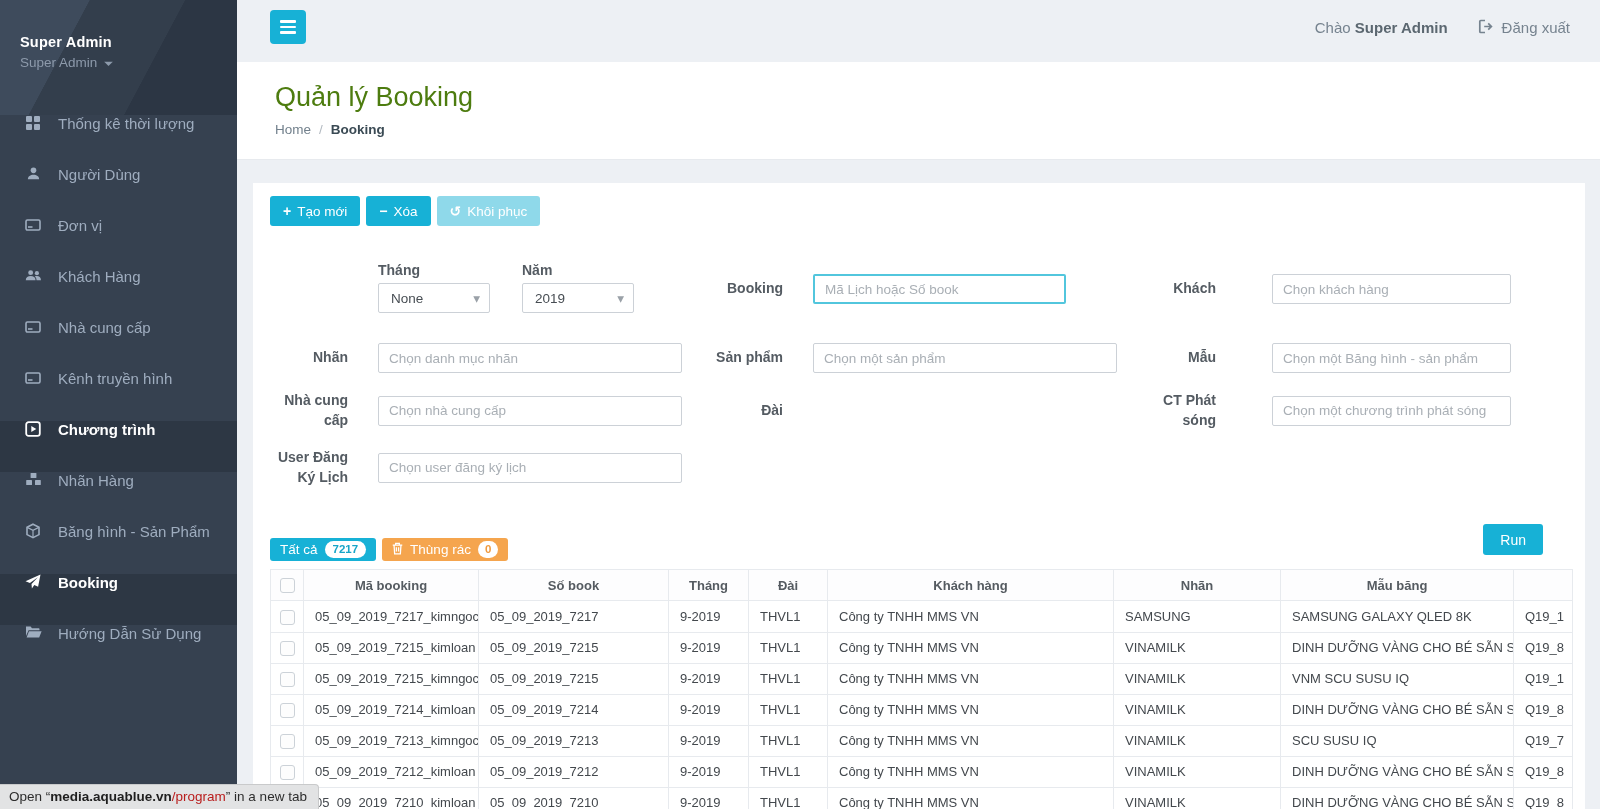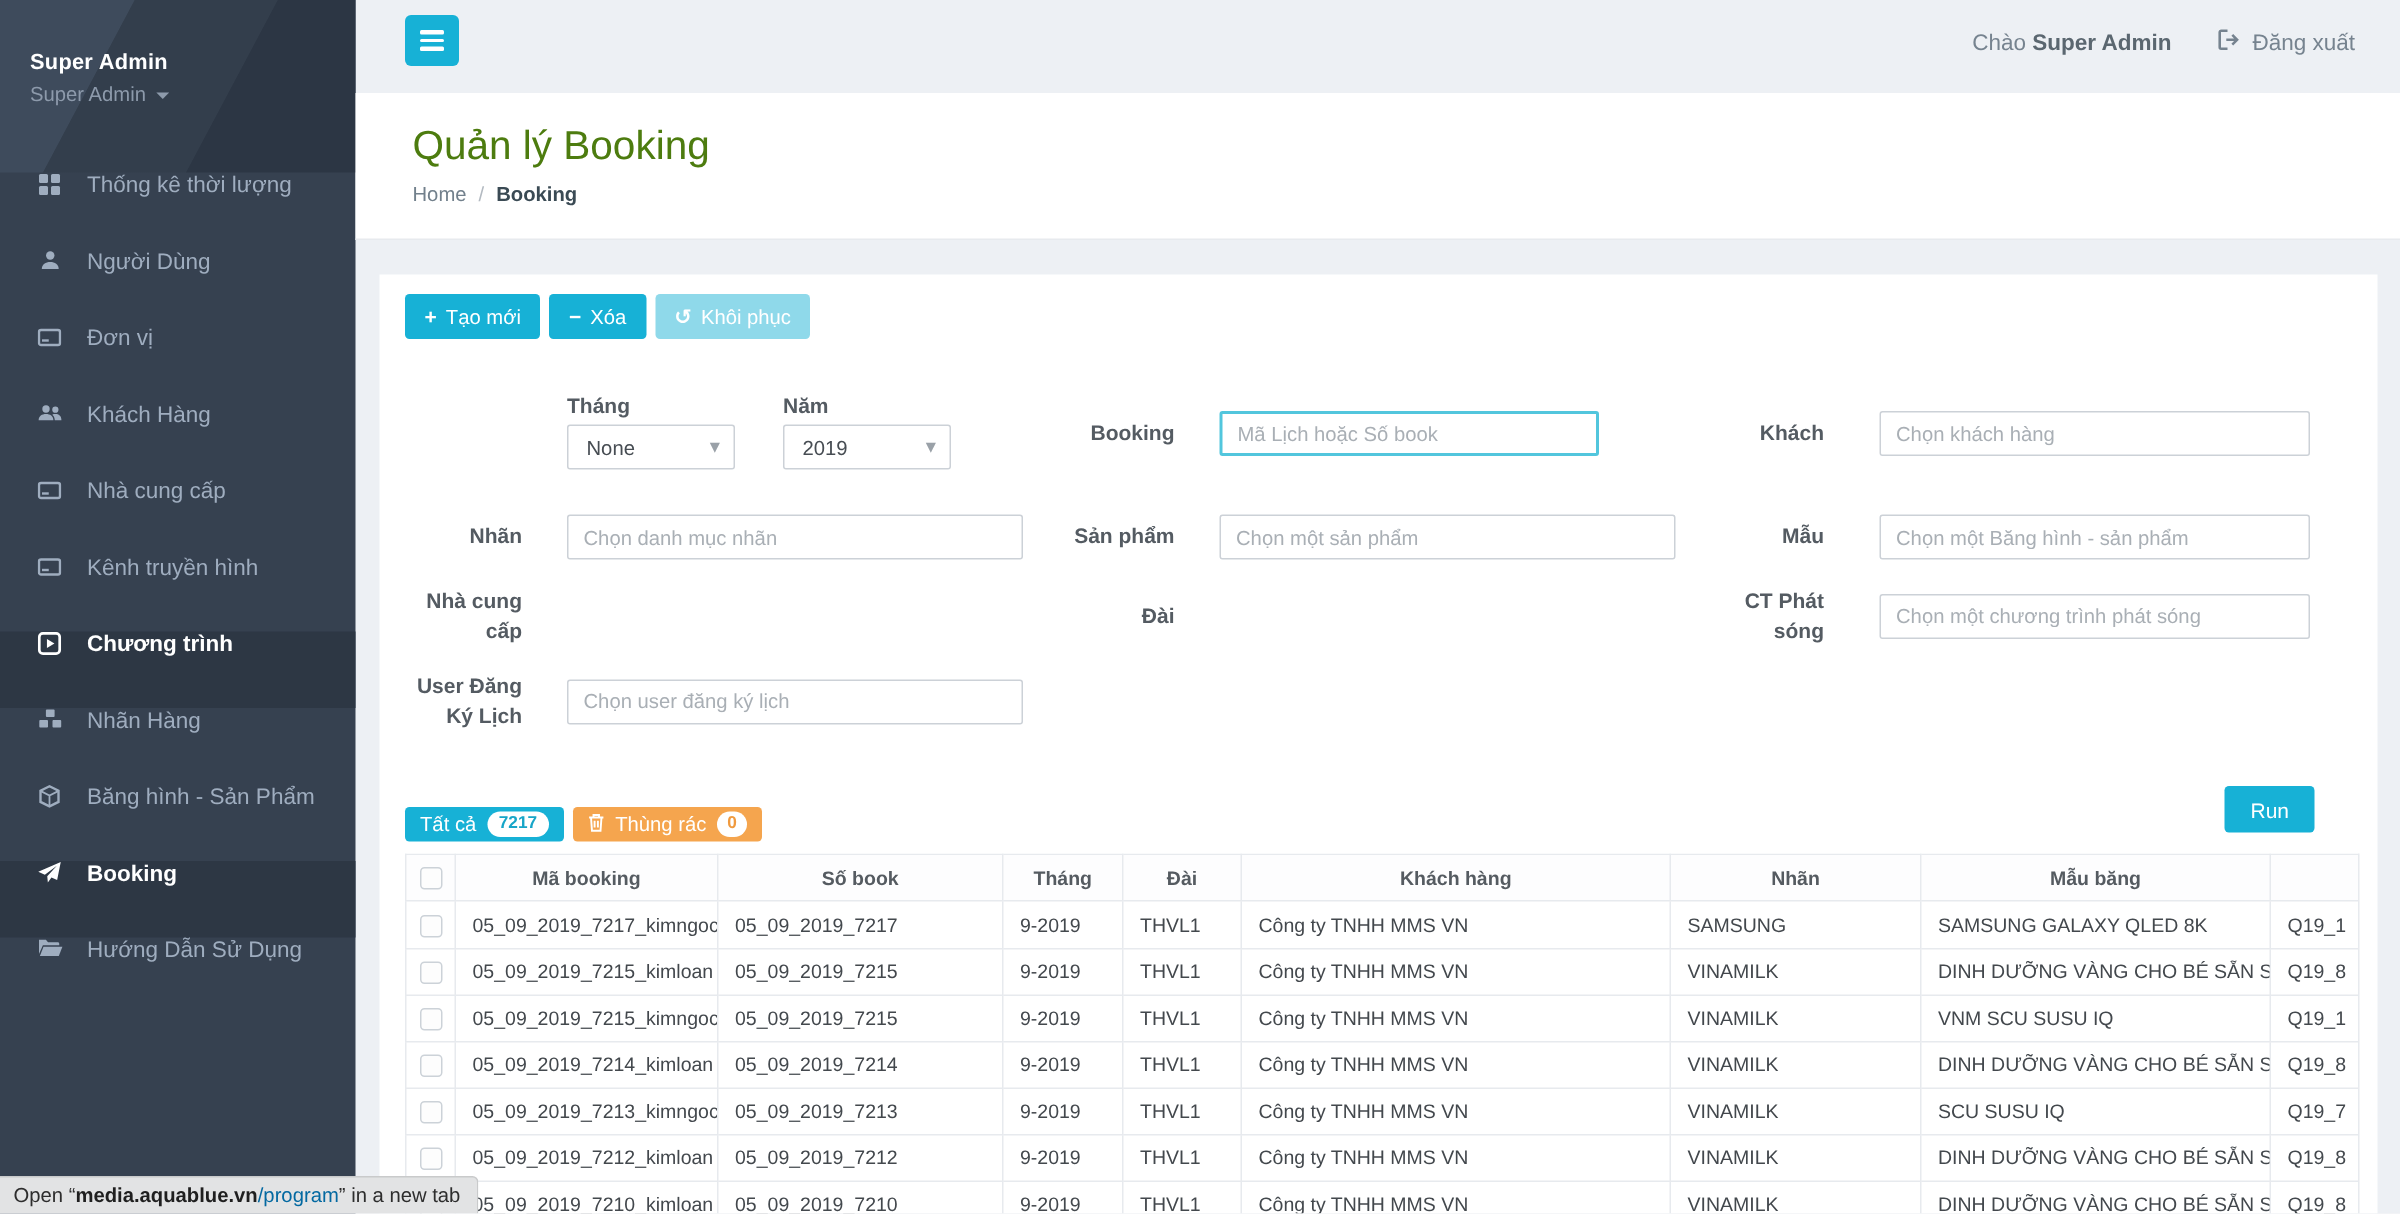--- a/index.html
+++ b/index.html
@@ -52,21 +52,21 @@
   .fcell{display:flex;align-items:center;}
   .fcell.c1{width:420px;}
   .fcell.c2{width:438px;}
   .fcell.c3{flex:1;}
   .flabel{font-weight:700;color:#545b62;font-size:14px;text-align:right;line-height:1.4;}
   .c1 .flabel{width:78px;margin-right:30px;}
   .c2 .flabel{width:93px;margin-right:30px;}
   .c3 .flabel{width:88px;margin-right:37px;}
   .finput{height:30px;border:1px solid #ccd1d7;border-radius:2px;padding:0 10px;font-size:13.5px;color:#555;
     width:304px;font-family:inherit;background:#fff;}
-  .c3 .finput{width:287px;}
+  .c3 .finput{width:239px;margin-left:19px;}
   .finput::placeholder{color:#a9afb5;opacity:1;}
   .finput.focused{border:2px solid #52c6dd;width:253px;}
   .r1{align-items:flex-end;}
   .r1 .pull-up{margin-bottom:9px;}
   .minis{display:flex;gap:32px;margin-left:108px;}
   .mini-label{font-weight:700;color:#545b62;font-size:14px;margin-bottom:5px;}
   .select{width:112px;height:30px;border:1px solid #ccd1d7;border-radius:2px;display:flex;align-items:center;
     justify-content:space-between;padding:0 9px 0 12px;font-size:13.5px;color:#474d53;cursor:pointer;background:#fff;}
   .select .car{color:#9aa1a8;}
   .r2{margin-top:30px;}
@@ -92,21 +92,21 @@
   th,td{border:1px solid #e7eaee;padding:7px 11px;overflow:hidden;white-space:nowrap;text-align:left;}
   th{font-weight:700;color:#555b61;text-align:center;background:#fdfdfe;padding:7px 6px;}
   td.cb-cell,th.cb-cell{padding:7px 0;text-align:center;}
   .checkbox{width:15px;height:15px;border:1px solid #ccd2d8;border-radius:3px;background:#fdfdfd;display:inline-block;
     vertical-align:middle;cursor:pointer;}
 
   
   .statusbar{position:absolute;left:0;bottom:0;z-index:20;background:#e2e3e4;border:1px solid #c9cacb;border-left:none;
     border-bottom:none;border-top-right-radius:4px;padding:4px 11px 5px 9px;font-size:13.5px;color:#2d2d2d;}
   .statusbar .host{font-weight:600;color:#1f1f1f;}
-  .statusbar .path{color:#0369a1;}
+  .statusbar .path{color:#b91c1c;}
 </style>
 </head>
 <body>
 
 <div class="app">
 
   <aside class="sidebar">
     <div class="user-panel">
       <div class="user-name">Super Admin</div>
       <div class="user-role">
@@ -314,20 +314,21 @@
           </div>
           <div class="fcell c3">
             <div class="flabel">Mẫu</div>
             <input class="finput" placeholder="Chọn một Băng hình - sản phẩm" style="">
           </div>
         </div>
 
         <div class="frow r3">
           <div class="fcell c1">
             <div class="flabel">Nhà cung cấp</div>
+            <input class="finput" placeholder="Chọn nhà cung cấp" style="">
           </div>
           <div class="fcell c2">
             <div class="flabel">Đài</div>
           </div>
           <div class="fcell c3">
             <div class="flabel">CT Phát sóng</div>
             <input class="finput" placeholder="Chọn một chương trình phát sóng" style="">
           </div>
         </div>
 

